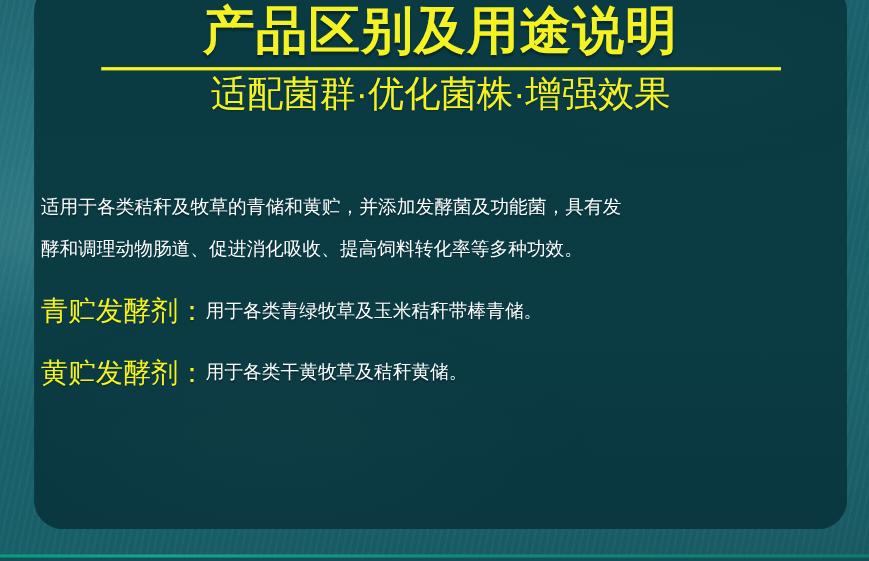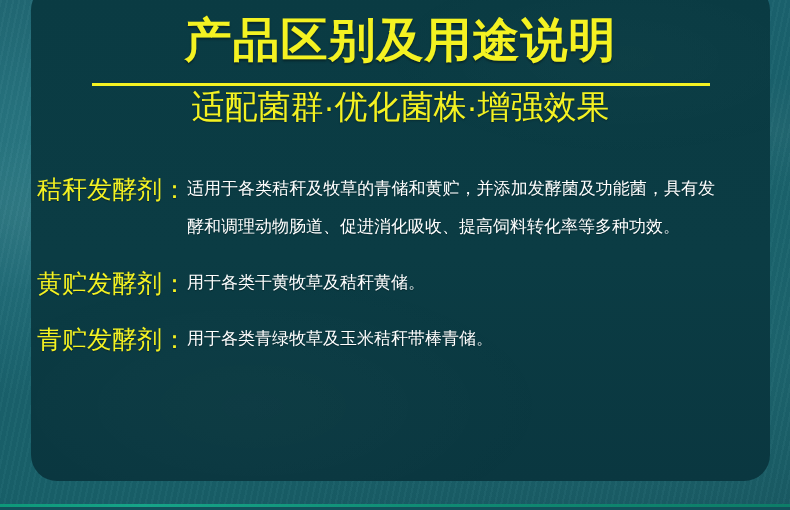--- a/index.html
+++ b/index.html
@@ -89,21 +89,21 @@
     width: 739px;
     text-align: center;
   }
 
   .main-title {
     color: #f4f222;
     font-size: 47px;
     font-weight: bold;
     letter-spacing: 1px;
     line-height: 1.18;
-    margin: 12px;
+    margin: 0;
     padding: 0 0 4px 0;
     text-shadow: 0 2px 2px rgba(0,0,0,0.35);
     white-space: nowrap;
   }
 
   .title-underline {
     width: 618px;
     height: 3px;
     background: #f4f222;
     margin: 2px auto 0 auto;
@@ -171,34 +171,33 @@
 
       <div class="title-block">
         <h1 class="main-title">产品区别及用途说明</h1>
         <div class="title-underline"></div>
         <div class="sub-title">适配菌群·优化菌株·增强效果</div>
       </div>
 
       <div class="body-block">
 
         <div class="para para-first">
-          <span class="para-label">秸秆发酵剂：</span>
           <span class="para-text">适用于各类秸秆及牧草的青储和黄贮，并添加发酵菌及功能菌，具有发酵和调理动物肠道、促进消化吸收、提高饲料转化率等多种功效。</span>
+        </div>
+
+        <div class="para">
+          <span class="para-label">青贮发酵剂：</span>
+          <span class="para-text">用于各类青绿牧草及玉米秸秆带棒青储。</span>
         </div>
 
         <div class="para">
           <span class="para-label">黄贮发酵剂：</span>
           <span class="para-text">用于各类干黄牧草及秸秆黄储。</span>
         </div>
 
-        <div class="para">
-          <span class="para-label">青贮发酵剂：</span>
-          <span class="para-text">用于各类青绿牧草及玉米秸秆带棒青储。</span>
-        </div>
-
       </div>
 
     </div>
   </div>
 
   <div class="bottom-rule"></div>
   <div class="bottom-rule-2"></div>
 
 </div>
 

